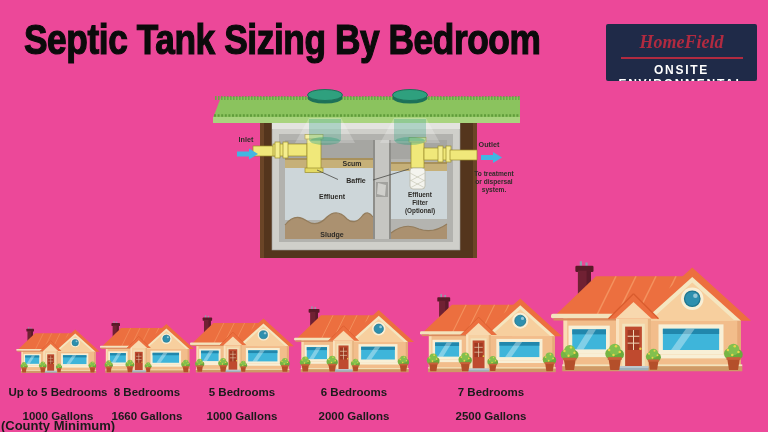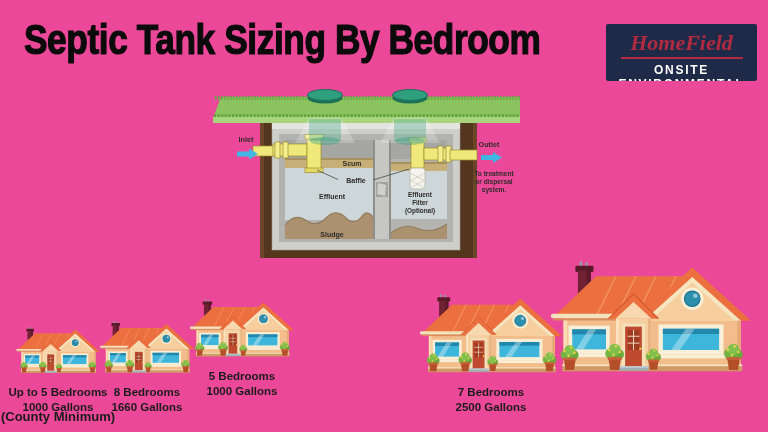--- a/index.html
+++ b/index.html
@@ -15,38 +15,38 @@
     -webkit-text-stroke:1.2px #0b0b0b;
   }
 
   
   .logo{
     position:absolute;left:606px;top:24px;width:151px;height:57px;
     background:#1f2a48;border-radius:2px;text-align:center;overflow:hidden;
   }
   .logo-script{
     font-family:"Liberation Serif",serif;font-style:italic;font-weight:700;
-    font-size:22px;line-height:29px;color:#b12a40;margin-top:4px;
+    font-size:18px;line-height:29px;color:#b12a40;margin-top:4px;
   }
   .logo-rule{width:122px;height:2px;background:#b12a40;margin:0 auto 4px auto;}
   .logo-sub{font-size:12px;font-weight:700;letter-spacing:1.7px;color:#ffffff;}
 
   
   .tank{position:absolute;left:205px;top:85px;width:360px;height:180px;}
   .tlabel{font-family:"Liberation Sans",sans-serif;font-weight:700;fill:#2e2c28;}
 
   
   .house{position:absolute;}
   .house svg{display:block;width:100%;height:100%;}
   .house-label{
     position:absolute;top:calc(100% + 12px);left:50%;transform:translateX(-50%);
     text-align:center;white-space:nowrap;color:#1b1b1b;
   }
   .bed{font-size:11.5px;font-weight:700;}
-  .gal{font-size:11.5px;font-weight:700;margin-top:3px;}
+  .gal{font-size:11.5px;font-weight:700;margin-top:12px;}
   .note{font-size:13px;font-weight:700;line-height:8px;}
   .note:empty{display:none;}
 </style>
 </head>
 <body>
 
 <div class="stage">
 
   <div class="title">Septic Tank Sizing By Bedroom</div>
 
@@ -254,31 +254,41 @@
     <svg viewBox="0 0 160 90">
         <use href="#houseShape"></use>
       </svg>
     <div class="house-label">
       <div class="bed">8 Bedrooms</div>
       <div class="gal">1660 Gallons</div>
 
     </div>
   </div>
 
-  <div class="house" style="left:190px;top:299px;width:104px;height:59px;">
+  <div class="house" style="left:190px;top:315px;width:104px;height:59px;">
     <svg viewBox="0 0 160 90">
         <use href="#houseShape"></use>
       </svg>
     <div class="house-label">
       <div class="bed">5 Bedrooms</div>
       <div class="gal">1000 Gallons</div>
 
     </div>
   </div>
 
+  <div class="house" style="left:294px;top:306px;width:120px;height:68px;">
+    <svg viewBox="0 0 160 90">
+        <use href="#houseShape"></use>
+      </svg>
+    <div class="house-label">
+      <div class="bed">6 Bedrooms</div>
+      <div class="gal">2000 Gallons</div>
+
+    </div>
+  </div>
 
   <div class="house" style="left:420px;top:294px;width:142px;height:80px;">
     <svg viewBox="0 0 160 90">
         <use href="#houseShape"></use>
       </svg>
     <div class="house-label">
       <div class="bed">7 Bedrooms</div>
       <div class="gal">2500 Gallons</div>
 
     </div>

